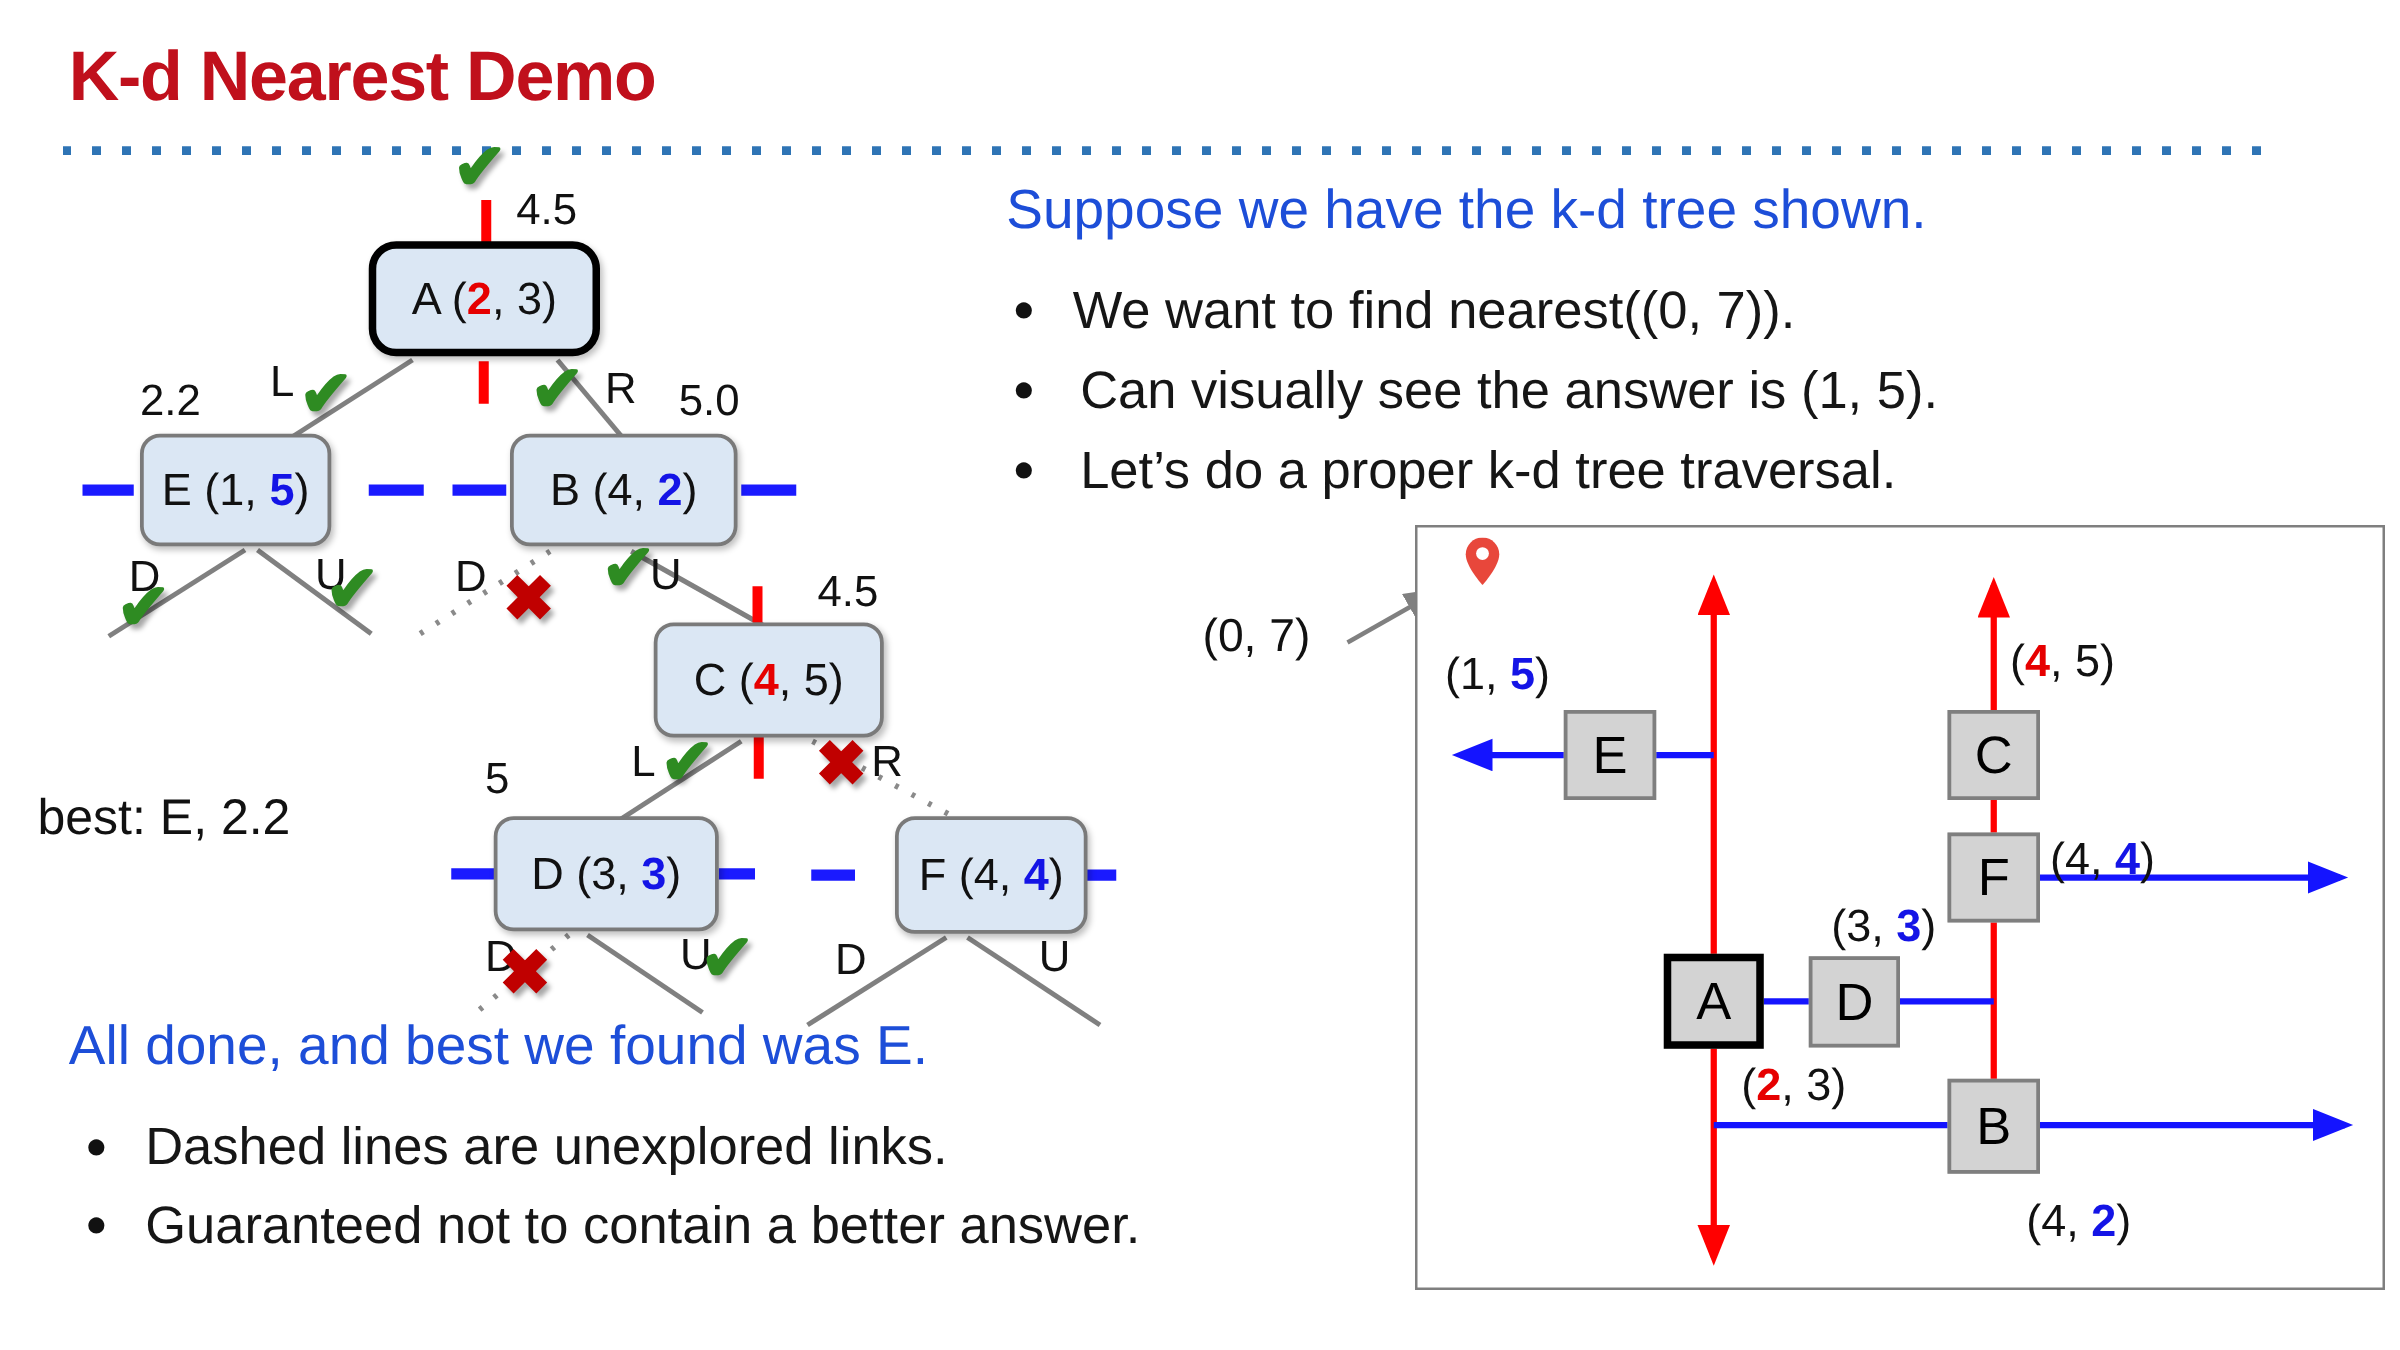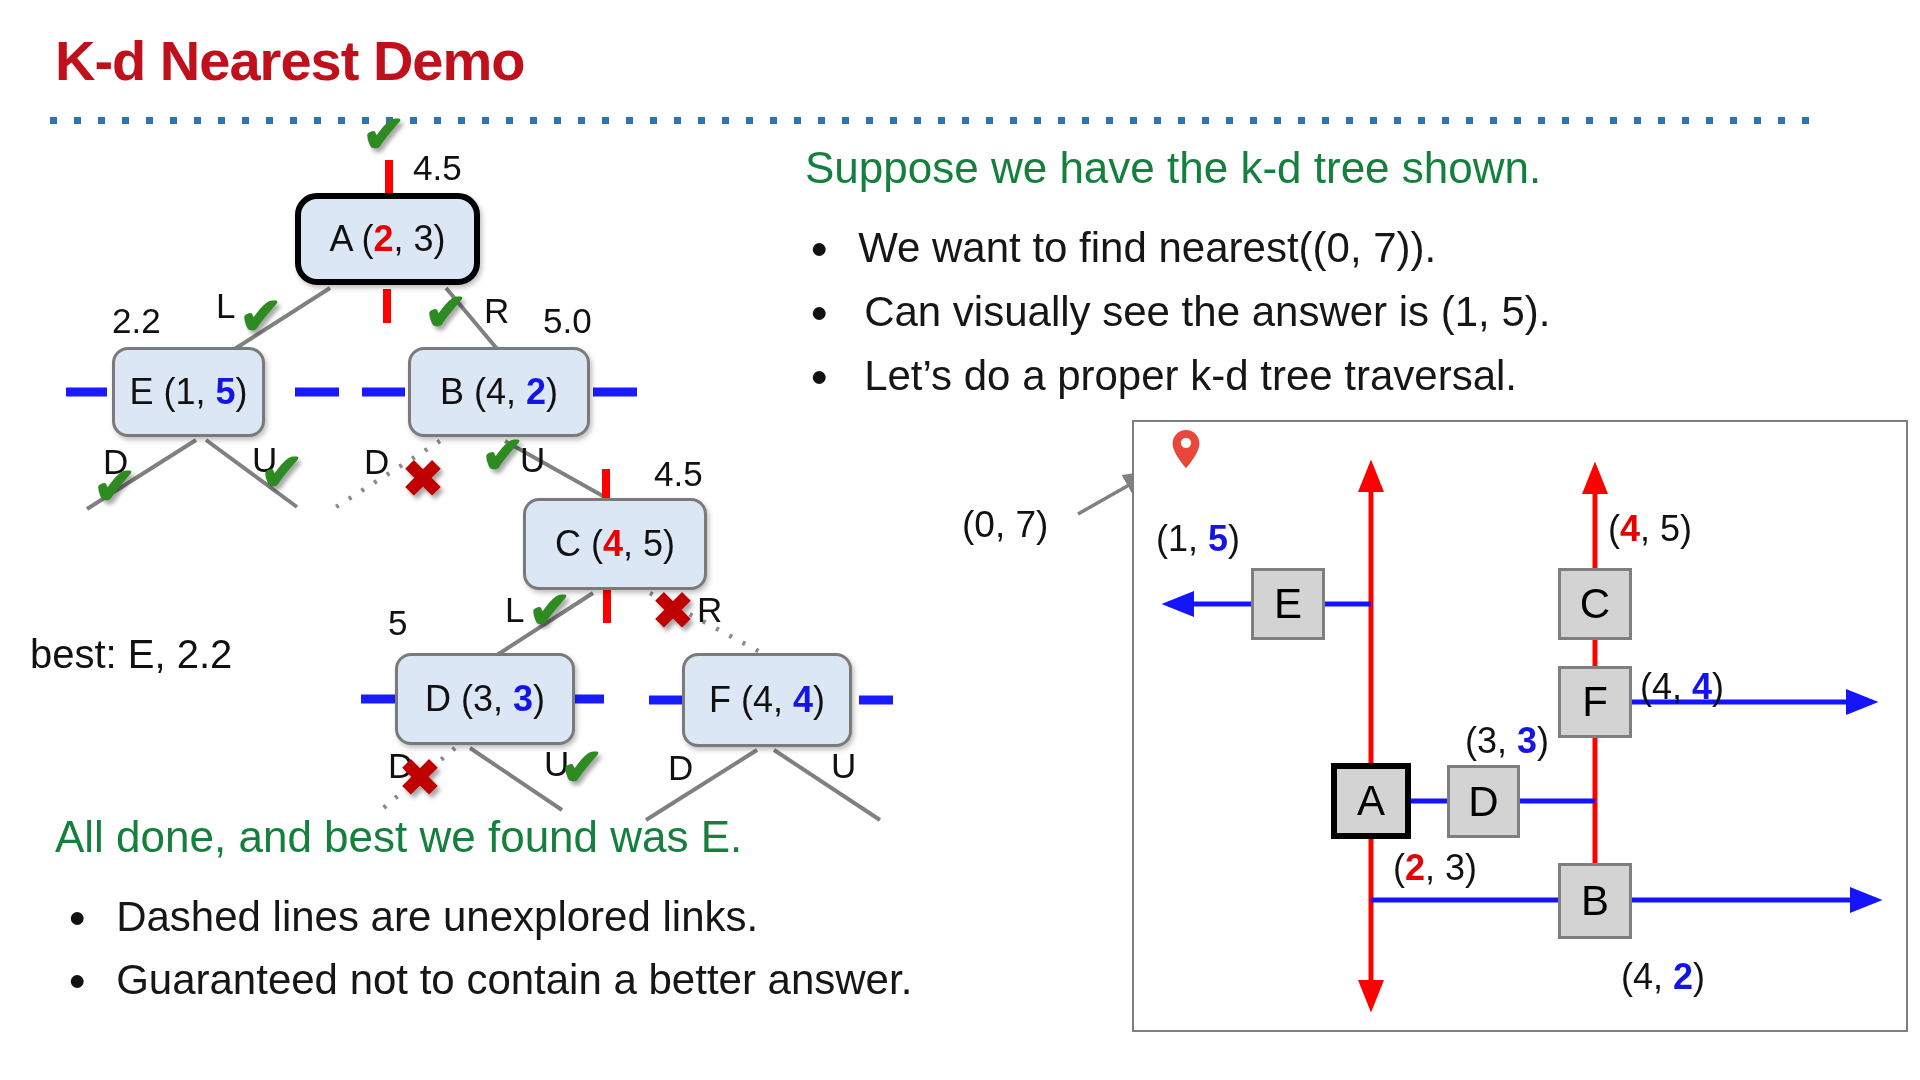--- a/index.html
+++ b/index.html
@@ -24,36 +24,36 @@
   .tnode.current { border:6px solid #000; border-radius:22px; }
 
   .tlabel { position:absolute; z-index:3; font-size:35px; color:#111; }
   .check  { position:absolute; z-index:4; font-size:52px; font-weight:700; color:#2e8b22;
             text-shadow:3px 4px 4px rgba(0,0,0,0.35); line-height:1; }
   .cross  { position:absolute; z-index:4; font-size:50px; font-weight:700; color:#c00000;
             text-shadow:3px 4px 4px rgba(0,0,0,0.35); line-height:1; }
   .best   { left:30px; top:632px; font-size:40px; }
 
   
-  .heading { font-size:44px; color:#15803d; }
+  .heading { font-size:44px; color:#1d4ed8; }
   .bullet-row { position:absolute; display:flex; align-items:flex-start; }
   .bullet-dot { font-size:30px; line-height:48px; }
   .bullet-text { font-size:42px; color:#161616; }
 
   
   #map { position:absolute; left:1132px; top:420px; width:776px; height:612px;
          border:2px solid #7f7f7f; background:#fff; z-index:2; }
   #maplines { position:absolute; left:0; top:0; width:776px; height:612px; }
   .mbox { position:absolute; background:#d3d3d3; border:3px solid #7f7f7f;
           display:flex; align-items:center; justify-content:center; font-size:42px; color:#000; }
   .mbox.current { border:6px solid #000; }
   .mlabel { position:absolute; font-size:36px; color:#111; white-space:nowrap; }
   .mlabel b { font-weight:700; }
   .pin { position:absolute; left:38px; top:8px; }
-  .query-label { left:962px; top:504px; font-size:37px; z-index:3; }
+  .query-label { left:962px; top:488px; font-size:37px; z-index:3; }
 </style>
 </head>
 <body>
 
 <div id="stage">
 
   <div class="abs title">K-d Nearest Demo</div>
   <div class="abs divider"></div>
 
   <svg id="wires">
@@ -110,21 +110,21 @@
   </div>
   <div class="tnode" style="left:408px;top:347px;width:182px;height:90px">
     <span><span>B (4, </span><b style="color: rgb(20, 20, 230);">2</b><span>)</span></span>
   </div>
   <div class="tnode" style="left:523px;top:498px;width:184px;height:92px">
     <span><span>C (</span><b style="color: rgb(230, 0, 0);">4</b><span>, 5)</span></span>
   </div>
   <div class="tnode" style="left:395px;top:653px;width:180px;height:92px">
     <span><span>D (3, </span><b style="color: rgb(20, 20, 230);">3</b><span>)</span></span>
   </div>
-  <div class="tnode" style="left:682px;top:653px;width:170px;height:94px">
+  <div class="tnode" style="left:716px;top:653px;width:154px;height:94px">
     <span><span>F (4, </span><b style="color: rgb(20, 20, 230);">4</b><span>)</span></span>
   </div>
 
   <span class="tlabel" style="left:413px;top:148px">4.5</span>
   <span class="tlabel" style="left:112px;top:301px">2.2</span>
   <span class="tlabel" style="left:216px;top:286px">L</span>
   <span class="tlabel" style="left:484px;top:291px">R</span>
   <span class="tlabel" style="left:543px;top:301px">5.0</span>
   <span class="tlabel" style="left:103px;top:442px">D</span>
   <span class="tlabel" style="left:252px;top:440px">U</span>

